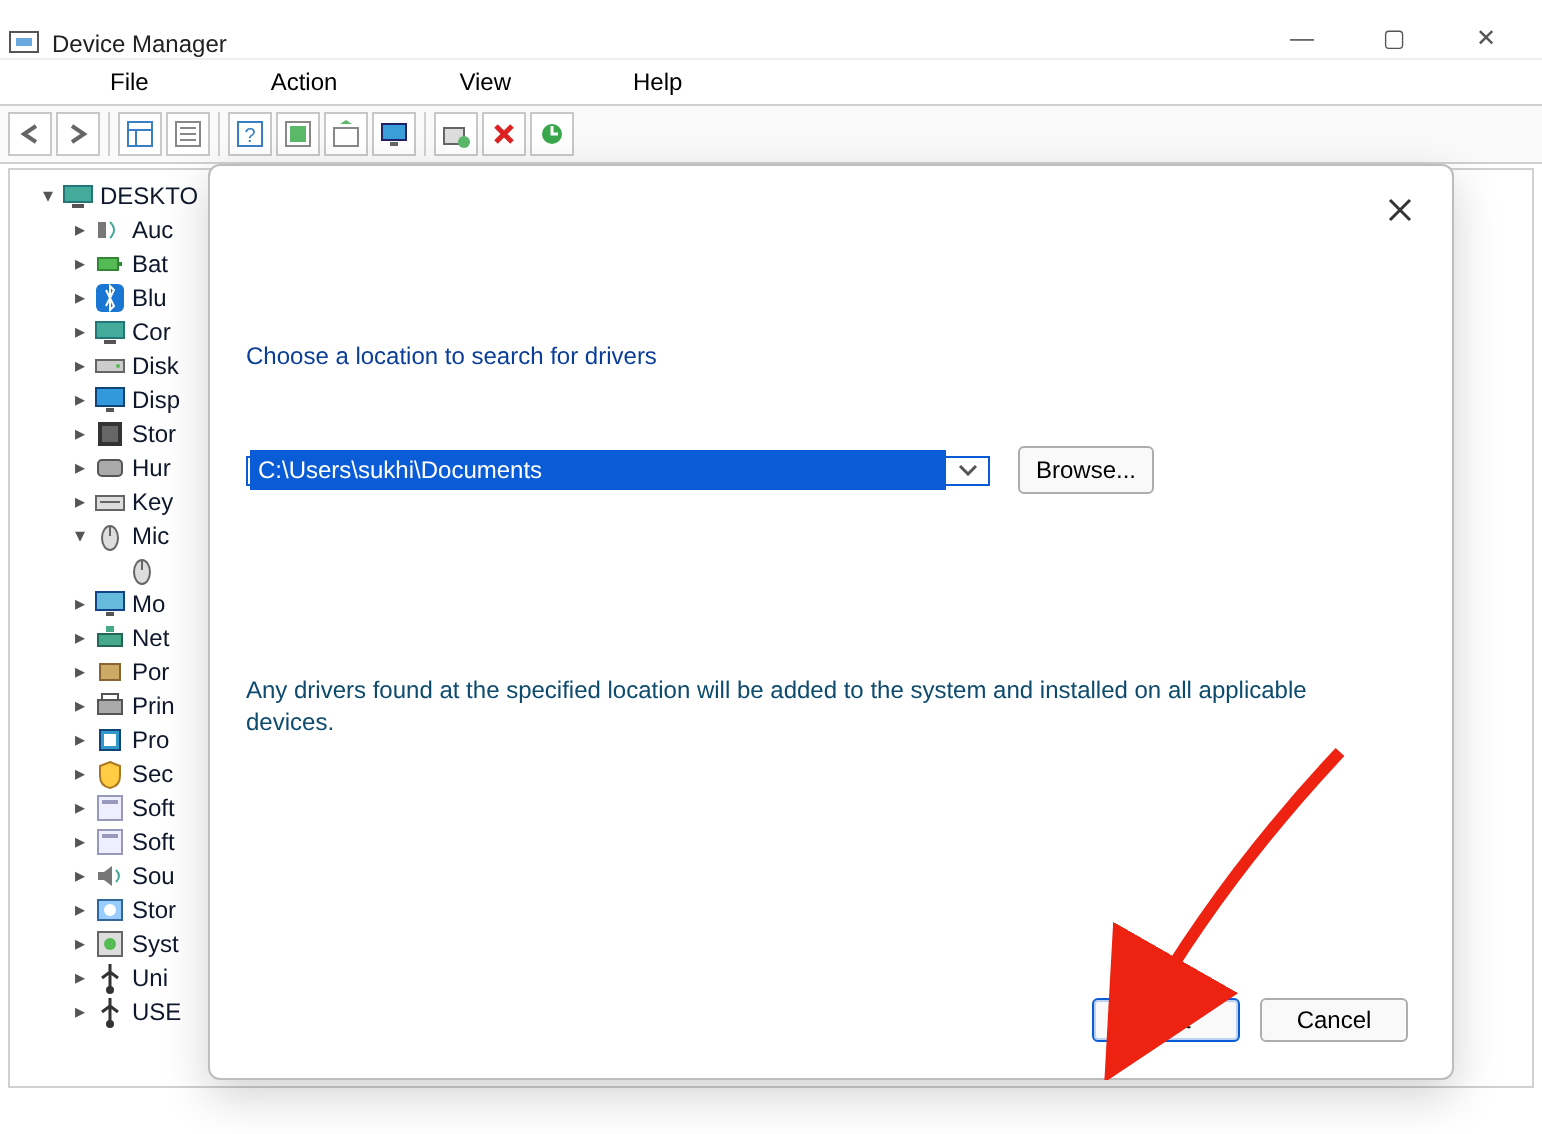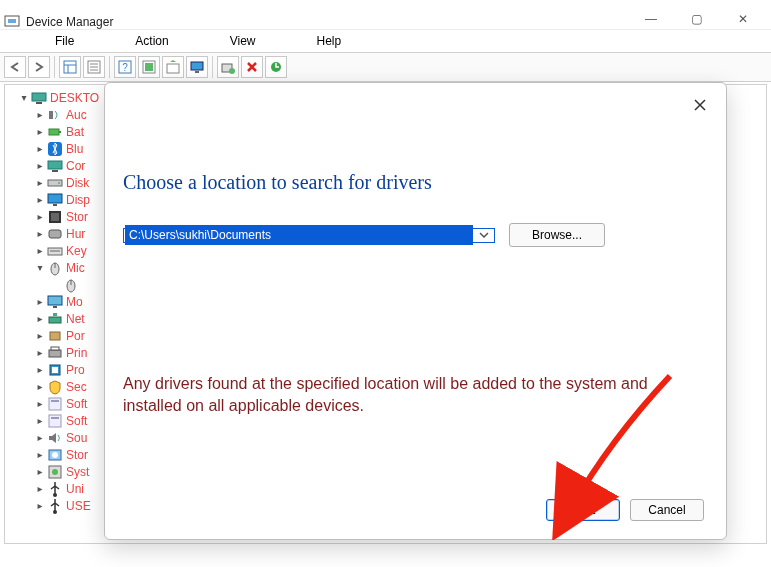--- a/index.html
+++ b/index.html
@@ -66,21 +66,21 @@
     position: relative;
     background:#fff;
   }
   .tree { padding: 4px 2px; }
   .tree-row {
     display: flex; align-items: center; height: 17px;
     white-space: nowrap;
   }
   .tree-row .tw { width:14px; text-align:center; color:#555; font-size:10px; }
   .tree-row .ic { width:16px; height:16px; display:inline-flex; align-items:center; justify-content:center; margin-right:3px;}
-  .tree-row .lbl { color:#ef4444; }
+  .tree-row .lbl { color:#0f172a; }
   .indent1 { padding-left: 10px; }
   .indent2 { padding-left: 26px; }
   .indent3 { padding-left: 42px; }
   
   .dialog {
     position: absolute;
     left: 104px; top: 82px;
     width: 623px; height: 458px;
     background: #fff;
     border: 1px solid #bdbdbd;
@@ -92,21 +92,21 @@
     font-size:15px; color:#333; width:24px; height:24px;
     display:flex;align-items:center;justify-content:center;
   }
   .dlg-header {
     position:absolute; left:12px; top:40px;
     display:flex; align-items:center; gap:8px;
     font-size:13px; color:#222;
   }
   .dlg-title {
     position:absolute; left:18px; top:88px;
-    font-size:20px; color:#0a3e99;font-family:Liberation Serif, serif;
+    font-size:12px; color:#0a3e99;
   }
   .dlg-path-row {
     position:absolute; left:18px; top:140px;
     display:flex; gap:14px; align-items:center;
   }
   .combo {
     width:372px; height:15px;
     border:1px solid #0a5cd6;
     display:flex; align-items:center;
     position:relative;
@@ -116,38 +116,38 @@
     flex:1; height:20px; margin:1px;
     background:#0a5cd6; color:#fff;
     display:flex; align-items:center; padding:0 4px;
     font-size:12px;
   }
   .combo .chev {
     width:20px; display:flex; align-items:center; justify-content:center;
     color:#444; font-size:10px;
   }
   .browse-btn {
-    width:96px; height:24px;
+    width:68px; height:24px;
     border:1px solid #adadad; border-radius:3px;
     background:#f9f9f9;
     font-size:12px; cursor:default;
   }
   .chk-row {
     position:absolute; left:18px; top:170px;
     display:flex; align-items:center; gap:6px;
     font-size:12px;
   }
   .chk-box {
     width:15px; height:15px; border-radius:3px;
     background:#0a5cd6; display:flex; align-items:center; justify-content:center;
     color:#fff; font-size:11px; font-weight:bold;
   }
   .dlg-note {
     position:absolute; left:18px; top:254px; width:560px;
-    font-size:16px; color:#7f1d1d; line-height:1.35;margin-top:36px;
+    font-size:12px; color:#0c4a6e; line-height:1.35;
   }
   .dlg-buttons {
     position:absolute; right:22px; bottom:18px;
     display:flex; gap:10px;
   }
   .dlg-btn {
     width:74px; height:22px;
     border:1px solid #adadad; border-radius:3px;
     background:#f9f9f9; font-size:12px;
   }

